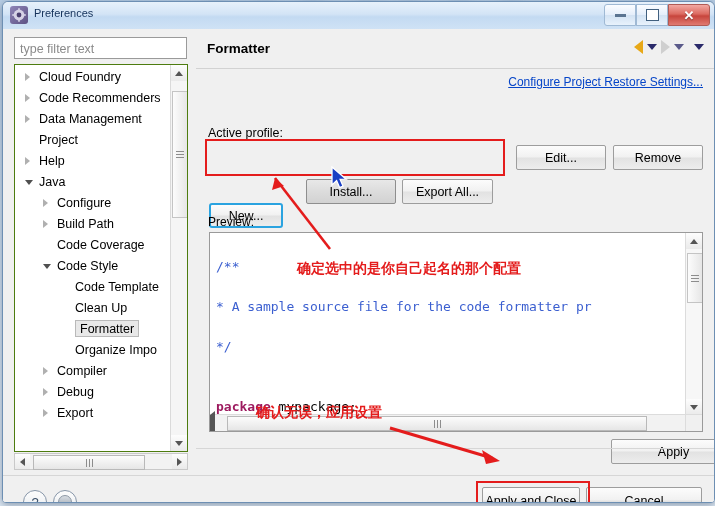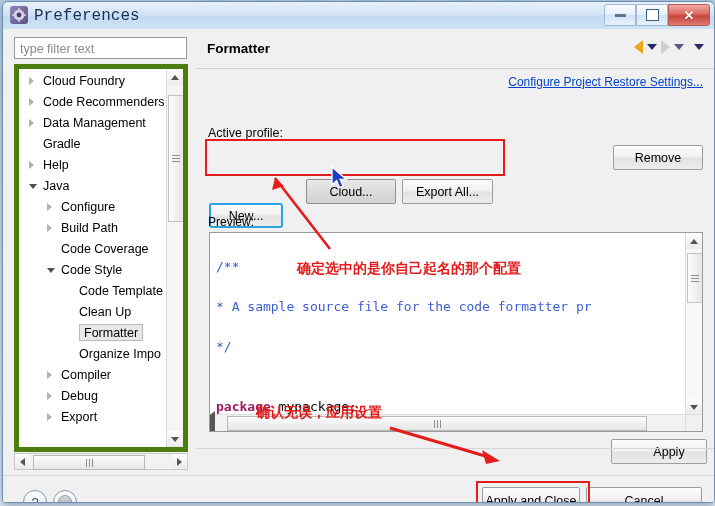--- a/index.html
+++ b/index.html
@@ -47,22 +47,22 @@
   .title-icon {
     position:absolute; left:7px; top:4px;
     width:18px; height:18px;
     border-radius:3px;
     background: linear-gradient(135deg,#8f85b8,#5d5183);
     display:flex; align-items:center; justify-content:center;
   }
   .title-icon svg { display:block; }
   .title-text {
     position:absolute; left:31px; top:5px;
-    font-size: 16px; color:#13315a;
-    font-family: Liberation Mono, monospace;
+    font-size: 11px; color:#13315a;
+    font-family: Liberation Sans, sans-serif;
   }
   .winbtns { position:absolute; right:4px; top:2px; display:flex; gap:0px; }
   .winbtn {
     width:30px; height:20px;
     border:1px solid #9fb9d4;
     background: linear-gradient(180deg,#fbfdff 0%, #e4eefa 50%, #d2e2f3 51%, #e8f2fc 100%);
     display:flex; align-items:center; justify-content:center;
     font-size:11px; color:#27405e;
   }
   .winbtn.min { border-radius:3px 0 0 3px; }
@@ -93,21 +93,21 @@
     width:173px; height:22px;
     border:1px solid #9a9a9a;
     background:#ffffff;
     font-size:12.5px; color:#8a8a8a;
     padding-left:5px; line-height:22px;
     box-sizing:border-box;
   }
   .tree {
     position:absolute; left:11px; top:35px;
     width:174px; height:388px;
-    border:5px solid #4d7c0f;
+    border:1px solid #4d7c0f;
     background:#ffffff;
     box-sizing:border-box;
     overflow:hidden;
   }
   .treeitems { position:absolute; left:0; top:2px; width:160px; }
   .titem {
     position:relative;
     height:21px; line-height:21px;
     font-size:12.5px; color:#000000;
     white-space:nowrap;
@@ -383,21 +383,21 @@
             </div>
             <div class="titem">
               <span class="arrow collapsed" style="left: 10px;"></span>
               <span class="lbl" style="left: 24px;">Code Recommenders</span>
             </div>
             <div class="titem">
               <span class="arrow collapsed" style="left: 10px;"></span>
               <span class="lbl" style="left: 24px;">Data Management</span>
             </div>
             <div class="titem">
-              <span class="lbl" style="left: 24px;">Gradle</span>
+              <span class="lbl" style="left: 24px;">Project</span>
             </div>
             <div class="titem">
               <span class="arrow collapsed" style="left: 10px;"></span>
               <span class="lbl" style="left: 24px;">Help</span>
             </div>
             <div class="titem">
               <span class="arrow expanded" style="left: 10px;"></span>
               <span class="lbl" style="left: 24px;">Java</span>
             </div>
             <div class="titem">
@@ -475,24 +475,25 @@
           <span class="caret" style="margin-left:6px"></span>
         </div>
         <div class="hdr-sep"></div>
         <div class="cfg-link">Configure Project Restore Settings...</div>
       </div>
 
       <div class="lbl-active">Active profile:</div>
 
       <div class="redbox" style="left:202px;top:110px;width:296px;height:33px;"></div>
 
+      <div class="btn" style="left:513px;top:116px;width:90px;height:25px;">Edit...</div>
       <div class="btn" style="left:610px;top:116px;width:90px;height:25px;">Remove</div>
 
       <div class="btn focus" style="left:206px;top:150px;width:74px;height:25px;margin-top:24px;">New...</div>
-      <div class="btn pressed" style="left:303px;top:150px;width:90px;height:25px;">Cloud...</div>
+      <div class="btn pressed" style="left:303px;top:150px;width:90px;height:25px;">Install...</div>
       <div class="btn" style="left:399px;top:150px;width:91px;height:25px;">Export All...</div>
 
       <div class="lbl-preview">Preview:</div>
 
       <div class="preview">
         <div class="code">
 <span class="c-comment">/**</span>
 <br><span class="c-comment">* A sample source file for the code formatter pr</span>
 <br><span class="c-comment">*/</span>
 <br><br><span class="c-kw">package</span><span class="c-plain"> mypackage;</span>
@@ -514,21 +515,21 @@
         <div class="pv-hscroll">
           <div class="sbtnH" style="left:0;top:0;"><span class="tri-lf"></span></div>
           <div class="hthumb" style="left:17px;width:418px;">
               <span class="gripH"></span>
             </div>
 
         </div>
         <div class="pv-corner"></div>
       </div>
 
-      <div class="btn" style="left:608px;top:410px;width:96px;height:25px;padding-left:20px;">Apply</div>
+      <div class="btn" style="left:608px;top:410px;width:105px;height:25px;padding-left:20px;">Apply</div>
 
       <div class="sep-bottom" style="top:419px;left:193px;width:518px;"></div>
       <div class="sep-bottom" style="top:446px;"></div>
 
       <div class="bottombar">
         <div class="circbtn" style="left:20px;">
           <span>?</span>
         </div>
         <div class="circbtn" style="left:50px;">
           <span class="dotinner"></span>

